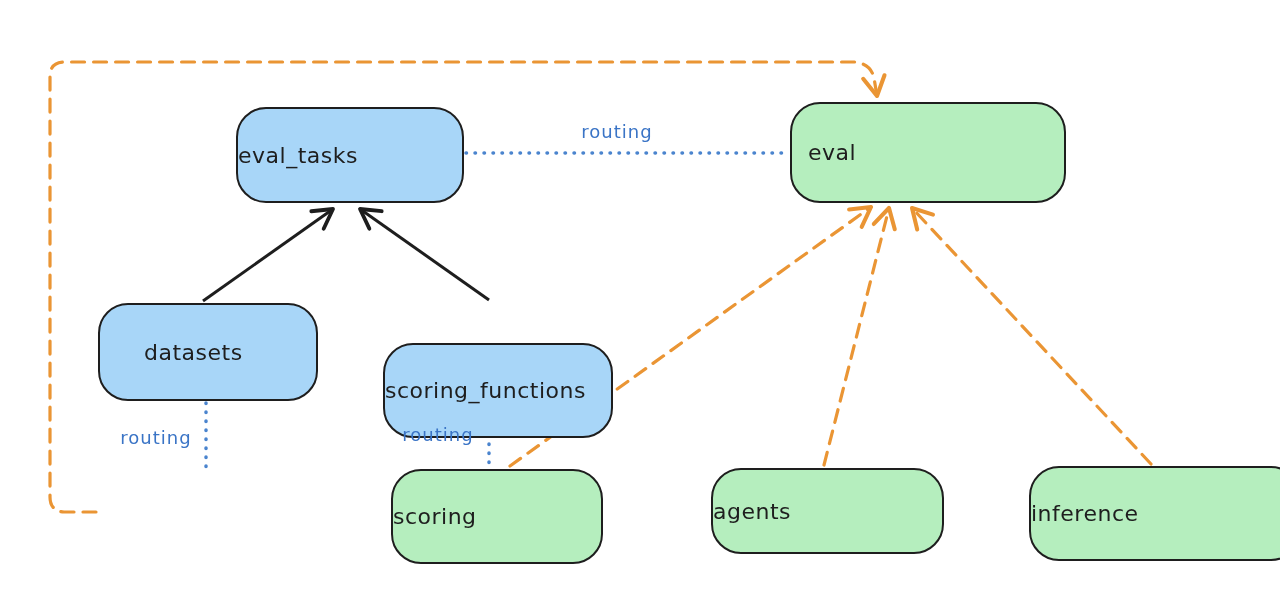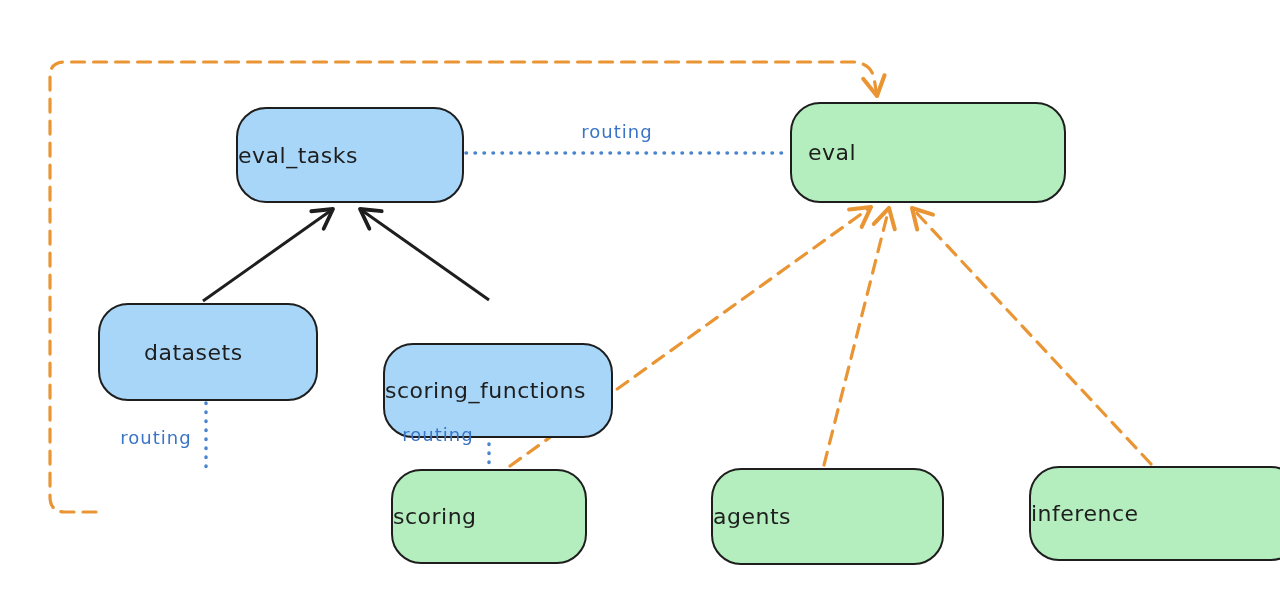--- a/index.html
+++ b/index.html
@@ -97,25 +97,25 @@
 
   <div class="node blue" style="left:98px; top:303px; width:220px; height:98px;padding-left:44px;">
     <span>datasets</span>
   </div>
 
   <div class="node blue" style="left:383px; top:302px; width:230px; height:95px;margin-top:41px;">
     <span>scoring_functions</span>
   </div>
 
 
-  <div class="node green" style="left:391px; top:469px; width:196px; height:95px;">
+  <div class="node green" style="left:391px; top:469px; width:212px; height:95px;">
     <span>scoring</span>
   </div>
 
-  <div class="node green" style="left:711px; top:468px; width:233px; height:97px;">
+  <div class="node green" style="left:711px; top:468px; width:233px; height:86px;">
     <span>agents</span>
   </div>
 
   <div class="node green" style="left:1029px; top:466px; width:272px; height:95px;">
     <span>inference</span>
   </div>
 
   <div class="edge-label" style="left:617px; top:131px;">routing</div>
 
   <div class="edge-label" style="left:156px; top:437px;">routing</div>

